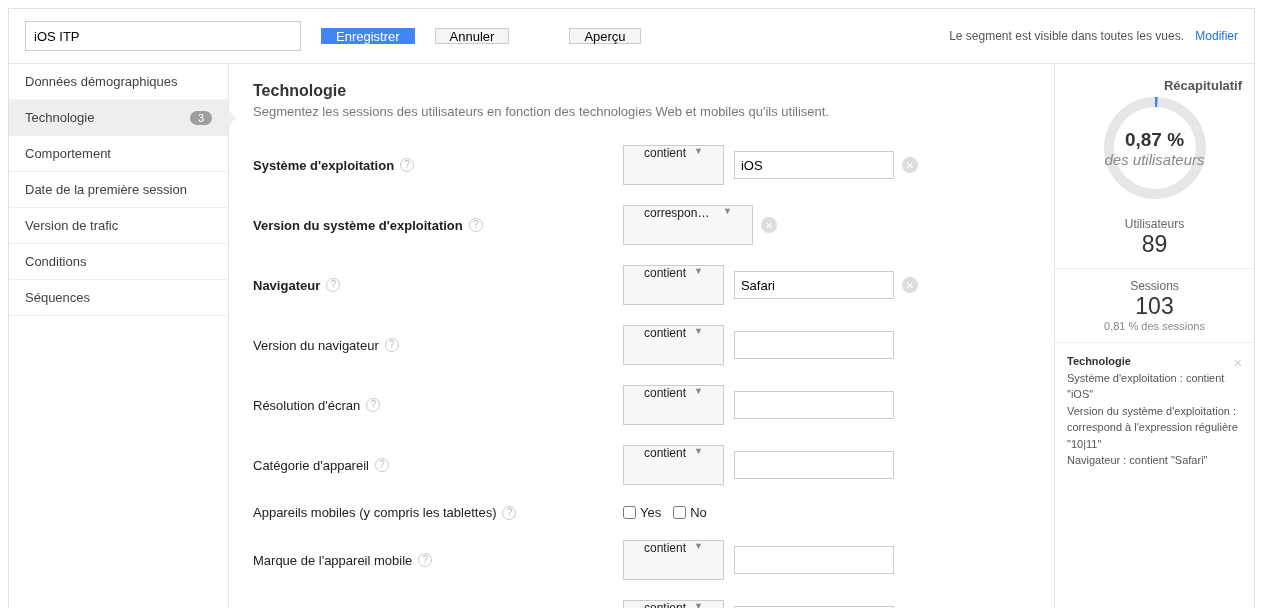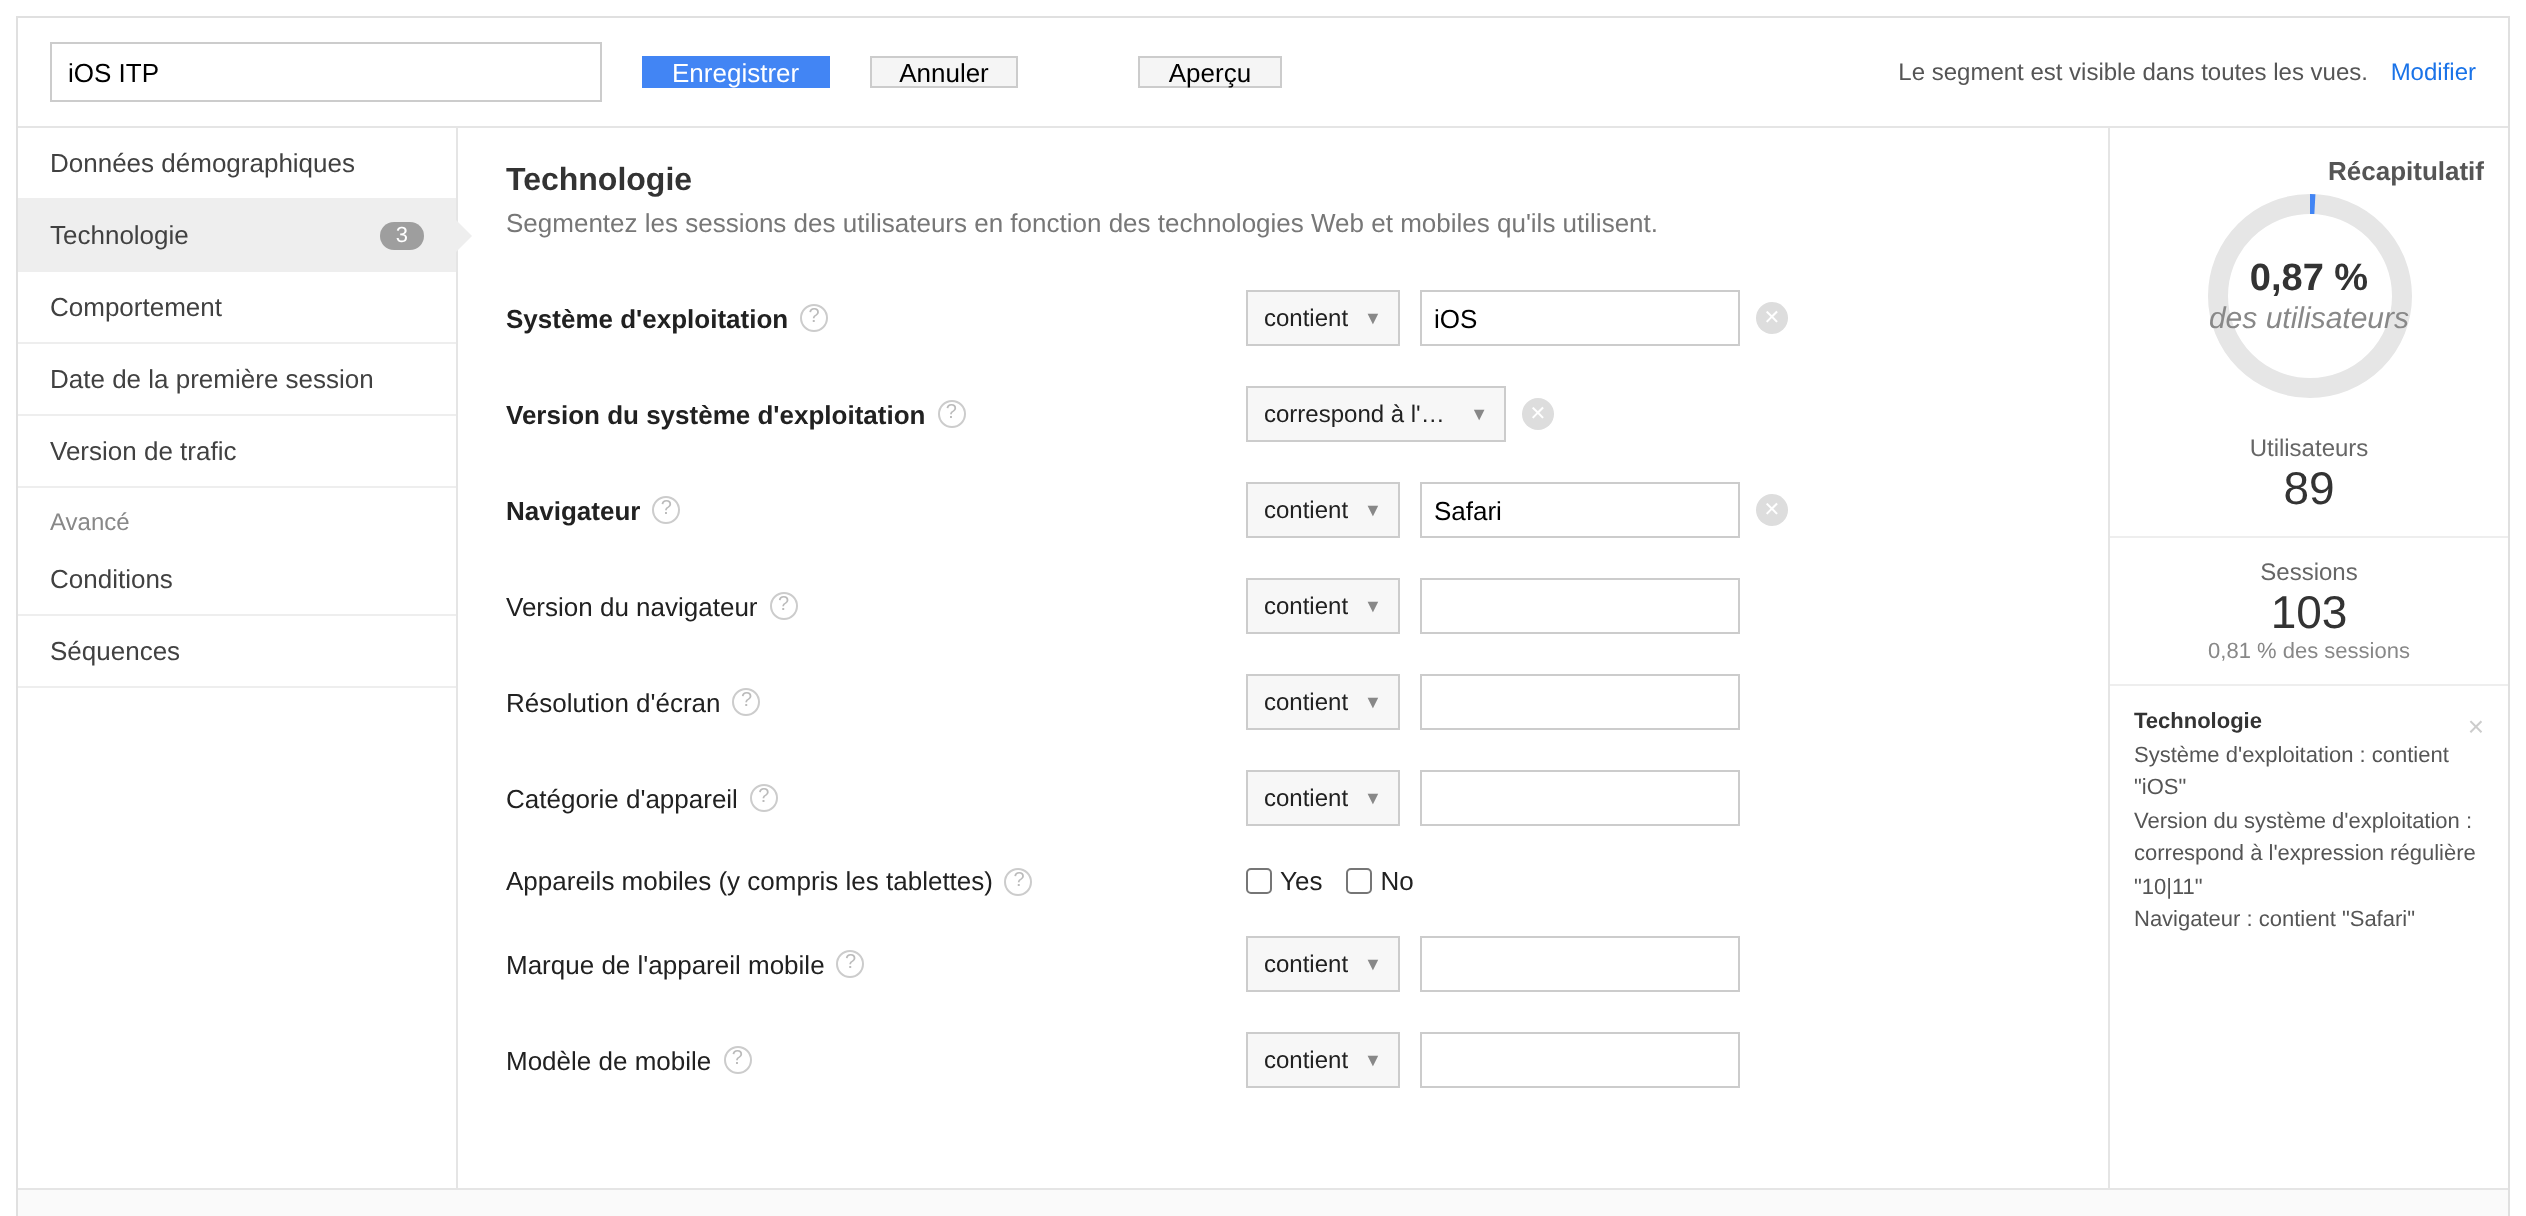--- a/index.html
+++ b/index.html
@@ -19,21 +19,21 @@
 .badge { margin-left: auto; background: #9e9e9e; color: #fff; border-radius: 10px; padding: 1px 8px; font-size: 11px; }
 .sidebar-section { padding: 10px 16px 4px; font-size: 12px; color: #888; }
 .sidebar-item.sub { border-bottom: 1px solid #eee; }
 .main { flex: 1; padding: 18px 24px; }
 .main h2 { font-size: 16px; font-weight: bold; color: #333; margin-bottom: 4px; }
 .main .subtitle { font-size: 13px; color: #777; margin-bottom: 26px; }
 .form-row { display: flex; align-items: center; margin-bottom: 20px; }
 .form-label { width: 370px; font-size: 13px; display: flex; align-items: center; }
 .form-label b { font-weight: bold; }
 .help-icon { display: inline-block; width: 14px; height: 14px; border: 1px solid #ccc; border-radius: 50%; color: #bbb; font-size: 10px; line-height: 12px; text-align: center; margin-left: 6px; }
-.select-btn { display: inline-flex; align-items: center; height: 28px; padding: 0 8px; border: 1px solid #ccc; background: #f7f7f7; font-size: 12px; cursor: pointer; min-width: 76px; }
+.select-btn { display: inline-flex; align-items: flex-start; height: 40px; padding: 0 20px; border: 1px solid #ccc; background: #f7f7f7; font-size: 12px; cursor: pointer; min-width: 76px; }
 .select-btn .caret { margin-left: auto; font-size: 9px; color: #888; padding-left: 8px; }
 .select-btn.wide { min-width: 130px; max-width: 130px; }
 .select-btn.wide span:first-child { white-space: nowrap; overflow: hidden; text-overflow: ellipsis; }
 .text-input { height: 28px; width: 160px; padding: 2px 6px; border: 1px solid #ccc; font-size: 13px; margin-left: 10px; }
 .clear-icon { width: 16px; height: 16px; border-radius: 50%; background: #ddd; color: #fff; font-size: 10px; display: inline-flex; align-items: center; justify-content: center; margin-left: 8px; cursor: pointer; }
 .checkbox-wrap { display: inline-flex; align-items: center; margin-right: 12px; }
 .checkbox-wrap input { margin-right: 4px; }
 .summary { width: 200px; border-left: 1px solid #e5e5e5; padding: 14px 12px; font-size: 12px; color: #555; }
 .summary h3 { text-align: right; font-size: 13px; font-weight: bold; }
 .donut { width: 110px; height: 110px; margin: 0 auto 4px; position: relative; }
@@ -77,21 +77,20 @@
       </div>
       <div class="sidebar-item">
         <span>Comportement</span>
       </div>
       <div class="sidebar-item">
         <span>Date de la première session</span>
       </div>
       <div class="sidebar-item">
         <span>Version de trafic</span>
       </div>
-      <div class="sidebar-section">Avancé</div>
       <div class="sidebar-item sub">
         <span>Conditions</span>
       </div>
       <div class="sidebar-item sub">
         <span>Séquences</span>
       </div>
     </div>
 
     <div class="main">
       <h2>Technologie</h2>

